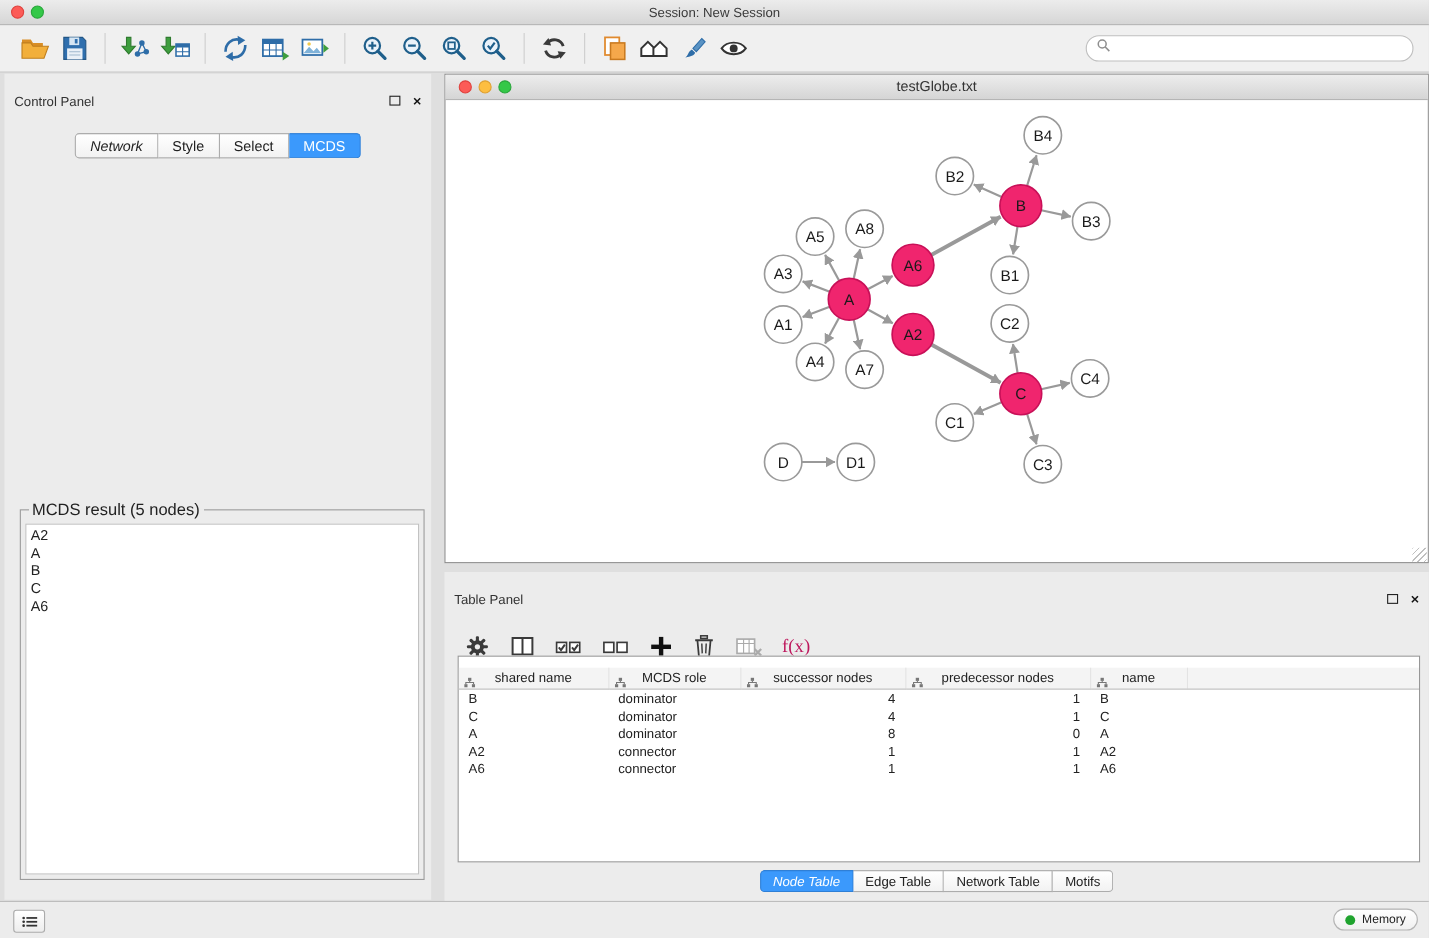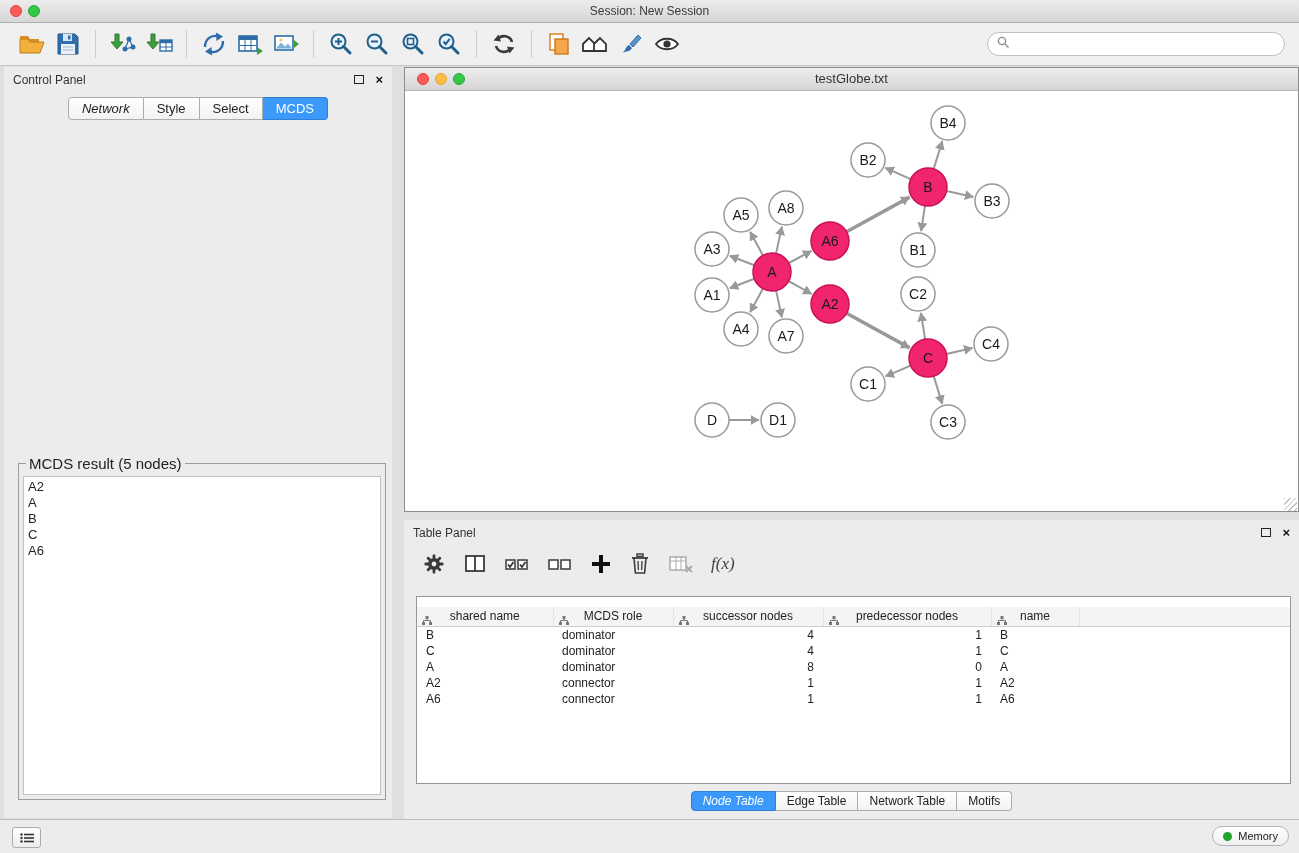--- a/index.html
+++ b/index.html
@@ -20,21 +20,21 @@
   .main-toolbar{position:absolute;top:23px;left:0;right:0;height:43px;background:#F0F0F0;
     border-bottom:1px solid #C6C6C6;display:flex;align-items:center;padding:0 14px;box-sizing:border-box;}
   .tbi{width:36px;height:32px;display:flex;align-items:center;justify-content:center;border-radius:4px;flex:0 0 auto;}
   .tbsep{width:1px;height:28px;background:#CDCDCD;margin:0 9px;flex:0 0 auto;}
   .search-wrap{margin-left:auto;width:298px;height:24px;background:#FFF;border:1px solid #BFBFBF;
     border-radius:12px;display:flex;align-items:center;padding:0 9px;box-sizing:border-box;gap:5px;}
   .search-wrap input{border:none;outline:none;flex:1;font-size:12px;font-family:"Liberation Sans",sans-serif;background:transparent;}
 
   
   .panel{position:absolute;background:#ECECEC;}
-  .panel-header{height:25px;display:flex;align-items:center;padding:0 9px;font-size:12px;color:#333;}
+  .panel-header{height:25px;display:flex;align-items:center;padding:12px 9px;font-size:12px;color:#333;}
   .hdr-icons{margin-left:auto;display:flex;align-items:center;gap:11px;}
   .float-box{width:8px;height:7px;border:1.5px solid #222;display:inline-block;}
   .close-x{font-weight:bold;font-size:13px;color:#111;line-height:10px;}
 
   .control-panel{left:4px;top:67px;width:388px;height:751px;}
   .seg-tabs{display:flex;justify-content:center;margin-top:5px;}
   .seg{padding:3px 13px;font-size:13px;background:linear-gradient(#FFFFFF,#F2F2F2);
     border:1px solid #ACACAC;border-left:none;color:#222;cursor:default;}
   .seg:first-child{border-left:1px solid #ACACAC;border-radius:4px 0 0 4px;font-style:italic;}
   .seg:last-child{border-radius:0 4px 4px 0;}
@@ -64,21 +64,21 @@
   .net-titlebar .lights{top:5px;left:12px;}
   .net-canvas{position:relative;height:421px;}
   .net-canvas svg{display:block;}
   .resize-corner{position:absolute;right:1px;bottom:1px;width:13px;height:13px;
     background:repeating-linear-gradient(135deg,#BFBFBF 0 1px,transparent 1px 4px);}
 
   
   .table-panel{left:404px;top:520px;width:895px;height:300px;}
   .tp-toolbar{height:38px;display:flex;align-items:center;padding:0 18px;gap:17px;}
   .tp-icon{display:flex;align-items:center;justify-content:center;}
-  .fx-label{font-family:"Liberation Serif",serif;font-style:italic;color:#404040;font-size:17px;}
+  .fx-label{font-family:"Liberation Serif",serif;color:#be185d;font-size:17px;}
   .tp-table-wrap{position:absolute;left:12px;right:8px;top:76px;bottom:36px;background:#FFF;
     border:1px solid #979797;overflow:hidden;}
   table.data{width:100%;border-collapse:collapse;table-layout:fixed;font-size:12px;margin-top:10px;}
   table.data th{height:19px;background:#F4F4F4;border-bottom:1px solid #CFCFCF;border-right:1px solid #E3E3E3;
     font-weight:normal;font-size:12px;padding:0;}
   table.data th:last-child{border-right:none;}
   .thwrap{position:relative;height:19px;line-height:19px;}
   .hic{position:absolute;left:5px;top:5px;}
   .hlab{display:block;text-align:center;}
   table.data td{height:16px;padding:0 9px;white-space:nowrap;overflow:hidden;font-size:12px;}

